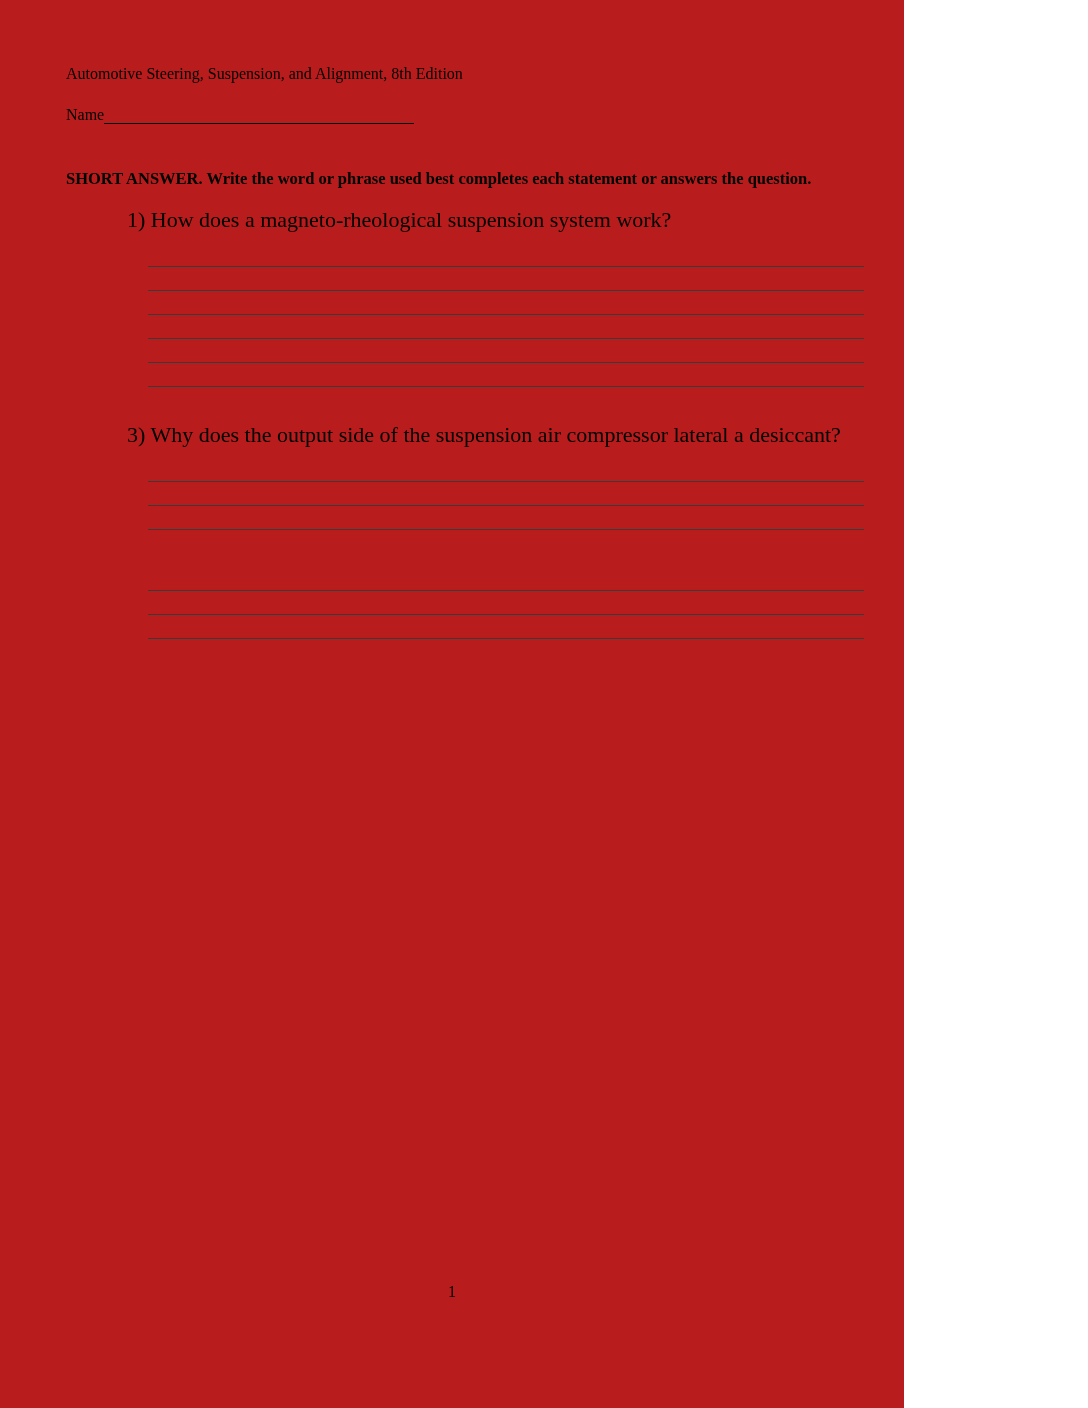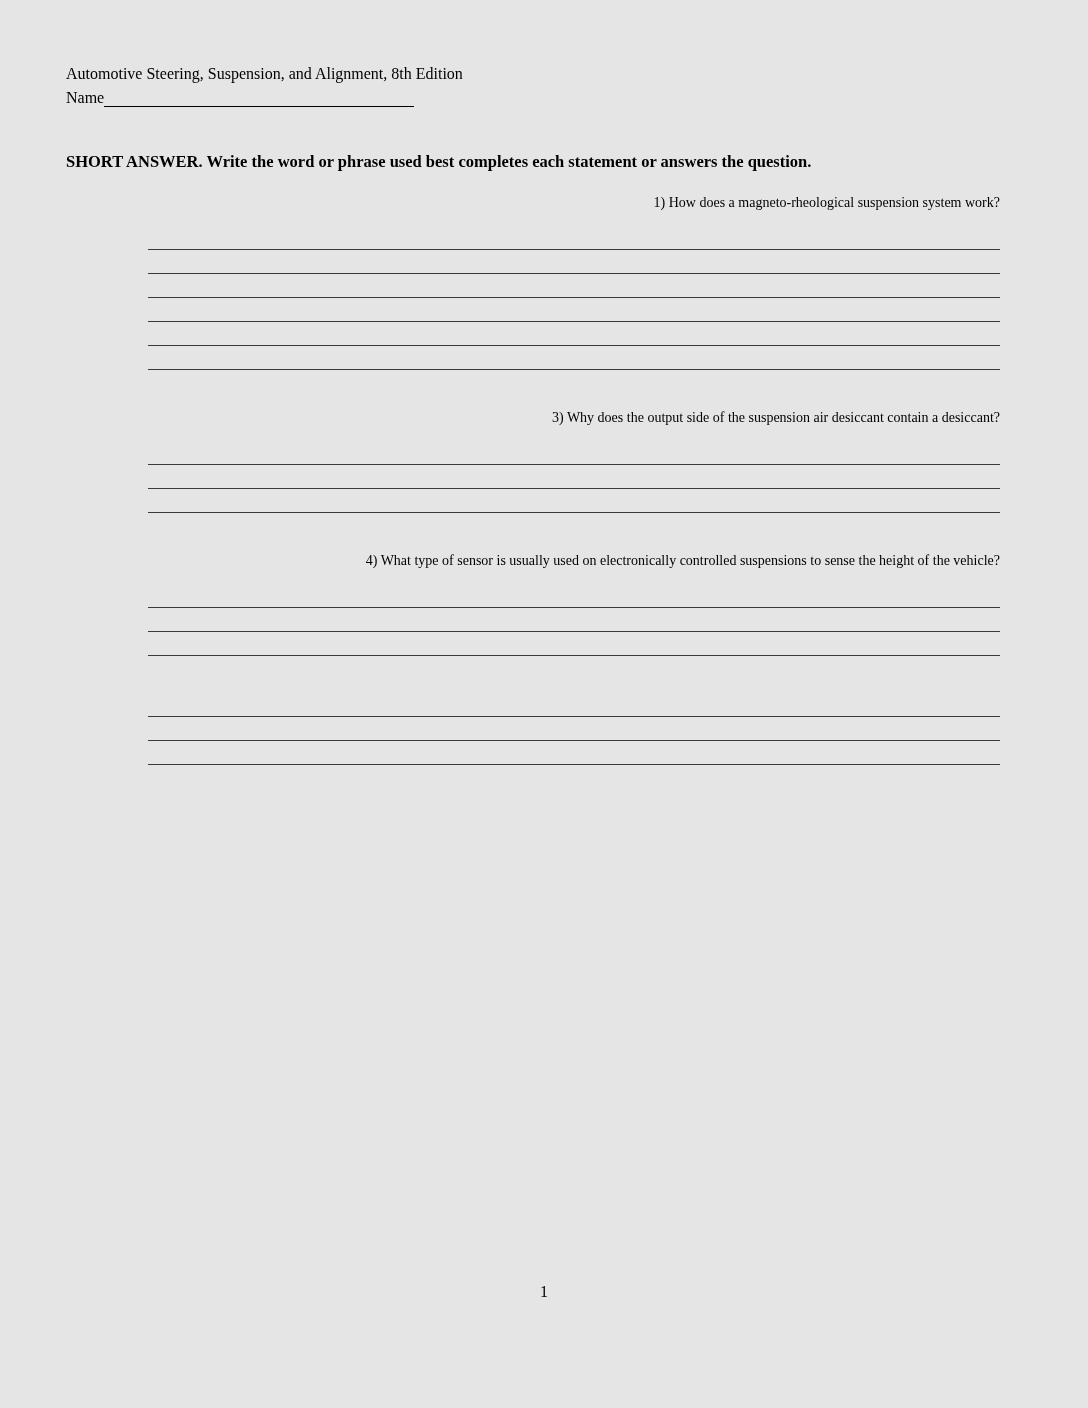--- a/index.html
+++ b/index.html
@@ -2,43 +2,43 @@
 <html><head>
 <meta charset="utf-8">
 <style>
   html, body {
     margin: 0;
     padding: 0;
     background: #ffffff;
   }
   .page {
     position: relative;
-    width: 1088px;
+    width: 904px;
     height: 1408px;
-    background: #e5e5e5;
+    background: #b91c1c;
     color: #000000;
     font-family: "Liberation Serif", "DejaVu Serif", serif;
     font-size: 16px;
     box-sizing: border-box;
-    padding: 63px 88px 0 66px;
+    padding: 63px 40px 0 66px;
     overflow: hidden;
   }
   .doc-title {
     margin: 0;
     font-size: 16px;
     line-height: 21px;
     font-weight: normal;
   }
   .doc-chapter {
     margin: 0;
     font-size: 16px;
     line-height: 21px;
   }
   .name-row {
-    margin-top: 1px;
+    margin-top: 18px;
     display: flex;
     align-items: flex-end;
     height: 22px;
   }
   .name-label {
     font-size: 16px;
   }
   .name-line {
     display: inline-block;
     width: 310px;
@@ -53,23 +53,22 @@
   }
   .questions {
     margin-top: 20px;
   }
   .question {
     margin-left: 61px;
     margin-bottom: 37px;
   }
   .question-text {
     margin: 0 0 13px 0;
-    font-size: 14px;
+    font-size: 22px;
     line-height: 21px;
-    text-align: right;
   }
   .answer-lines {
     margin-left: 21px;
     margin-right: 0;
   }
   .answer-line {
     height: 23px;
     border-bottom: 1px solid #3a3a3a;
   }
   .page-number {
@@ -104,36 +103,28 @@
           <div class="answer-line"></div>
           <div class="answer-line"></div>
           <div class="answer-line"></div>
           <div class="answer-line"></div>
           <div class="answer-line"></div>
         </div>
     </div>
 
 
     <div class="question">
-      <p class="question-text"><span>3)</span> <span>Why does the output side of the suspension air desiccant contain a desiccant?</span></p>
+      <p class="question-text"><span>3)</span> <span>Why does the output side of the suspension air compressor lateral a desiccant?</span></p>
       <div class="answer-lines">
           <div class="answer-line"></div>
           <div class="answer-line"></div>
           <div class="answer-line"></div>
         </div>
     </div>
 
-    <div class="question">
-      <p class="question-text"><span>4)</span> <span>What type of sensor is usually used on electronically controlled suspensions to sense the height of the vehicle?</span></p>
-      <div class="answer-lines">
-          <div class="answer-line"></div>
-          <div class="answer-line"></div>
-          <div class="answer-line"></div>
-        </div>
-    </div>
 
     <div class="question">
       <div class="answer-lines">
           <div class="answer-line"></div>
           <div class="answer-line"></div>
           <div class="answer-line"></div>
         </div>
     </div>
 
   </div>

